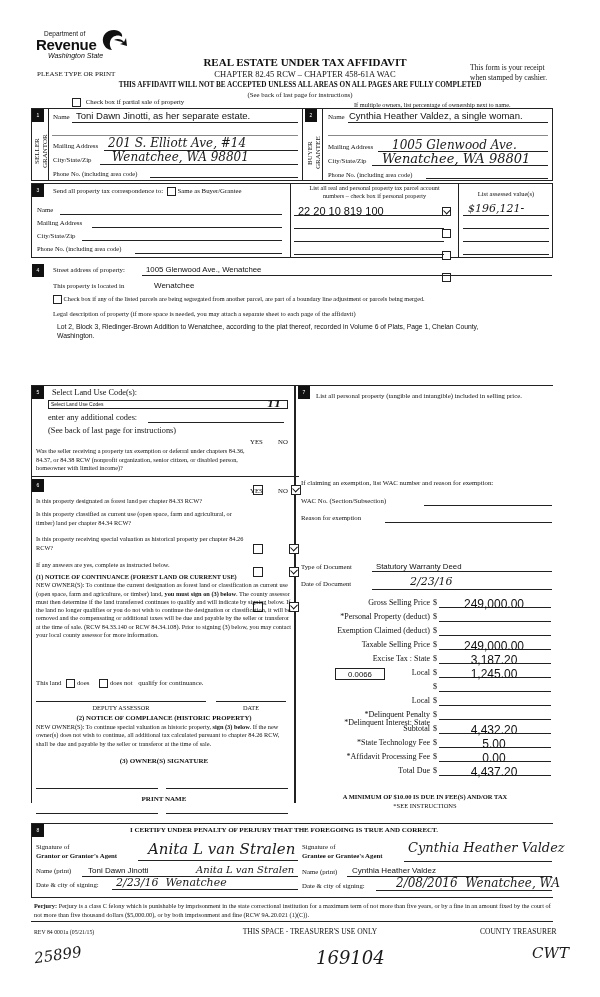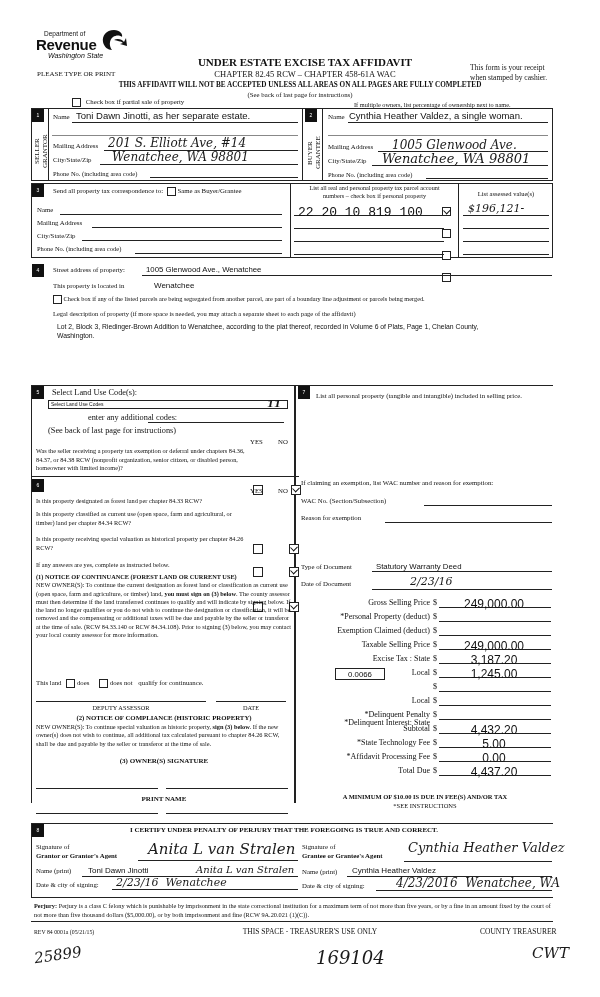--- a/index.html
+++ b/index.html
@@ -28,21 +28,21 @@
 <div class="abs" style="left:36px;top:28px;width:96px;height:34px;">
   <div class="abs sans" style="left:8px;top:2px;font-size:6.5px;">Department of</div>
   <div class="abs sans bold" style="left:0;top:8px;font-size:15px;letter-spacing:-0.3px;">Revenue</div>
   <div class="abs sans" style="left:12px;top:24px;font-size:7px;font-style:italic;">Washington State</div>
   <svg class="abs" style="left:64px;top:0px;" width="28" height="24" viewBox="0 0 28 24">
     <path d="M14 2 C6 2 2 8 3 14 C4 19 8 22 12 22 C9 18 9 12 13 9 C16 7 20 7 22 9 C23 6 20 2 14 2 Z" fill="#111"></path>
     <path d="M14 12 C17 10 22 11 24 14 L26 10 L27 18 L20 16 L23 15 C21 13 17 13 14 12 Z" fill="#111"></path>
   </svg>
 </div>
 <div class="abs" style="left:37px;top:70px;font-size:7px;">PLEASE TYPE OR PRINT</div>
-<div class="abs bold" style="left:170px;top:56px;width:270px;text-align:center;font-size:11px;">UNDER ESTATE EXCISE TAX AFFIDAVIT</div>
+<div class="abs bold" style="left:170px;top:56px;width:270px;text-align:center;font-size:11px;">REAL ESTATE UNDER TAX AFFIDAVIT</div>
 <div class="abs" style="left:170px;top:69px;width:270px;text-align:center;font-size:8.5px;">CHAPTER 82.45 RCW – CHAPTER 458-61A WAC</div>
 <div class="abs" style="left:470px;top:63px;font-size:7.5px;">This form is your receipt</div>
 <div class="abs" style="left:470px;top:73px;font-size:7.5px;">when stamped by cashier.</div>
 <div class="abs bold" style="left:70px;top:81px;width:460px;text-align:center;font-size:7.2px;">THIS AFFIDAVIT WILL NOT BE ACCEPTED UNLESS ALL AREAS ON ALL PAGES ARE FULLY COMPLETED</div>
 <div class="abs" style="left:200px;top:91px;width:200px;text-align:center;font-size:6.8px;">(See back of last page for instructions)</div>
 
 <div class="abs" style="left:72px;top:98px;font-size:6.8px;">
   <span class="chk"></span>
   <span style="margin-left:3px;">Check box if partial sale of property</span>
 </div>
@@ -109,21 +109,21 @@
 <div class="abs" style="left:37px;top:232px;font-size:6.8px;">City/State/Zip</div>
 <div class="line" style="left:82px;top:240px;width:200px;"></div>
 <div class="abs" style="left:37px;top:245px;font-size:6.5px;">Phone No. (including area code)</div>
 <div class="line" style="left:135px;top:253px;width:147px;"></div>
 
 <div class="abs" style="left:291px;top:184px;width:167px;text-align:center;font-size:6.2px;">List all real and personal property tax parcel account</div>
 <div class="abs" style="left:291px;top:192px;width:167px;text-align:center;font-size:6.2px;">numbers – check box if personal property</div>
 <div class="abs" style="left:459px;top:190px;width:94px;text-align:center;font-size:6.5px;">List assessed value(s)</div>
 
 <div id="parcel-rows">
-    <div><div class="line" style="left:294px;top:215px;width:150px;"></div><div class="abs sans" style="left:298px;top:205px;font-size:13px;font-family:Liberation Mono, monospace;">22 20 10 819 100</div><span class="abs chk checked" style="left:442px;top:207px;"></span><div class="line" style="left:463px;top:215px;width:86px;"></div><div class="abs hand" style="left:468px;top:202px;font-size:11px;">$196,121-</div></div>
+    <div><div class="line" style="left:294px;top:215px;width:150px;"></div><div class="abs sans" style="left:298px;top:205px;font-size:11px;">22 20 10 819 100</div><span class="abs chk checked" style="left:442px;top:207px;"></span><div class="line" style="left:463px;top:215px;width:86px;"></div><div class="abs hand" style="left:468px;top:202px;font-size:11px;">$196,121-</div></div>
     <div><div class="line" style="left:294px;top:228px;width:150px;"></div><div class="abs sans" style="left:298px;top:218px;font-size:9px;"></div><span class="abs chk" style="left:442px;top:220px;"></span><div class="line" style="left:463px;top:228px;width:86px;"></div><div class="abs hand" style="left:468px;top:215px;font-size:11px;"></div></div>
     <div><div class="line" style="left:294px;top:241px;width:150px;"></div><div class="abs sans" style="left:298px;top:231px;font-size:9px;"></div><span class="abs chk" style="left:442px;top:233px;"></span><div class="line" style="left:463px;top:241px;width:86px;"></div><div class="abs hand" style="left:468px;top:228px;font-size:11px;"></div></div>
     <div><div class="line" style="left:294px;top:254px;width:150px;"></div><div class="abs sans" style="left:298px;top:244px;font-size:9px;"></div><span class="abs chk" style="left:442px;top:246px;"></span><div class="line" style="left:463px;top:254px;width:86px;"></div><div class="abs hand" style="left:468px;top:241px;font-size:11px;"></div></div>
   </div>
 
 
 <div class="secnum" style="left:32px;top:264px;">4</div>
 <div class="abs" style="left:53px;top:266px;font-size:6.8px;">Street address of property:</div>
 <div class="line" style="left:142px;top:275px;width:410px;"></div>
 <div class="abs sans" style="left:146px;top:265px;font-size:7.8px;">1005 Glenwood Ave., Wenatchee</div>
@@ -141,21 +141,21 @@
 <div class="abs" style="left:295px;top:385px;width:1px;height:418px;background:#222;"></div>
 <div class="abs" style="left:31px;top:476px;width:264px;height:1px;background:#222;"></div>
 
 
 <div class="secnum" style="left:32px;top:386px;">5</div>
 <div class="abs" style="left:52px;top:388px;font-size:8.3px;">Select Land Use Code(s):</div>
 <div class="abs box" style="left:48px;top:400px;width:240px;height:9px;">
   <span class="abs sans" style="left:2px;top:0px;font-size:5px;">Select Land Use Codes</span>
   <span class="abs hand" style="right:6px;top:-3px;font-size:10px;font-weight:bold;">11</span>
 </div>
-<div class="abs" style="left:48px;top:413px;font-size:8.3px;margin-left:40px;">enter any additional codes:</div>
+<div class="abs" style="left:48px;top:413px;font-size:8.3px;">enter any additional codes:</div>
 <div class="line" style="left:148px;top:422px;width:136px;"></div>
 <div class="abs" style="left:48px;top:426px;font-size:8.3px;">(See back of last page for instructions)</div>
 <div class="abs" style="left:250px;top:438px;font-size:6.8px;">YES</div>
 <div class="abs" style="left:278px;top:438px;font-size:6.8px;">NO</div>
 <div class="abs" style="left:36px;top:447px;width:210px;font-size:6.3px;line-height:8.5px;">Was the seller receiving a property tax exemption or deferral under chapters 84.36, 84.37, or 84.38 RCW (nonprofit organization, senior citizen, or disabled person, homeowner with limited income)?</div>
 <span class="abs chk" style="left:253px;top:449px;width:10px;height:10px;"></span>
 <span class="abs chk checked" style="left:279px;top:449px;width:10px;height:10px;"></span>
 
 
 <div class="secnum" style="left:32px;top:479px;">6</div>
@@ -323,21 +323,21 @@
 
 <div class="abs" style="left:302px;top:843px;font-size:6.8px;">Signature of</div>
 <div class="abs bold" style="left:302px;top:852px;font-size:6.8px;">Grantee or Grantee's Agent</div>
 <div class="line" style="left:404px;top:861px;width:148px;"></div>
 <div class="abs hand" style="left:408px;top:840px;font-size:13px;">Cynthia Heather Valdez</div>
 <div class="abs" style="left:302px;top:868px;font-size:6.8px;">Name (print)</div>
 <div class="line" style="left:347px;top:876px;width:205px;"></div>
 <div class="abs sans" style="left:352px;top:866px;font-size:8px;">Cynthia Heather Valdez</div>
 <div class="abs" style="left:302px;top:882px;font-size:6.8px;">Date &amp; city of signing:</div>
 <div class="line" style="left:376px;top:890px;width:176px;"></div>
-<div class="abs hand" style="left:396px;top:876px;font-size:12px;white-space:pre;">4/23/2016  Wenatchee, WA</div>
+<div class="abs hand" style="left:396px;top:876px;font-size:12px;white-space:pre;">2/08/2016  Wenatchee, WA</div>
 
 
 <div class="abs" style="left:34px;top:902px;width:520px;font-size:6.3px;line-height:8.5px;">
   <span class="bold">Perjury:</span><span> Perjury is a class C felony which is punishable by imprisonment in the state correctional institution for a maximum term of not more than five years, or by a fine in an amount fixed by the court of not more than five thousand dollars ($5,000.00), or by both imprisonment and fine (RCW 9A.20.021 (1)(C)).</span>
 </div>
 <div class="abs" style="left:31px;top:921px;width:522px;height:1px;background:#222;"></div>
 <div class="abs" style="left:34px;top:929px;font-size:5.8px;">REV 84 0001a (05/21/15)</div>
 <div class="abs" style="left:200px;top:927px;width:220px;text-align:center;font-size:7.5px;">THIS SPACE - TREASURER'S USE ONLY</div>
 <div class="abs" style="left:480px;top:927px;font-size:7.5px;">COUNTY TREASURER</div>
 <div class="abs hand" style="left:34px;top:946px;font-size:15px;transform:rotate(-8deg);">25899</div>

